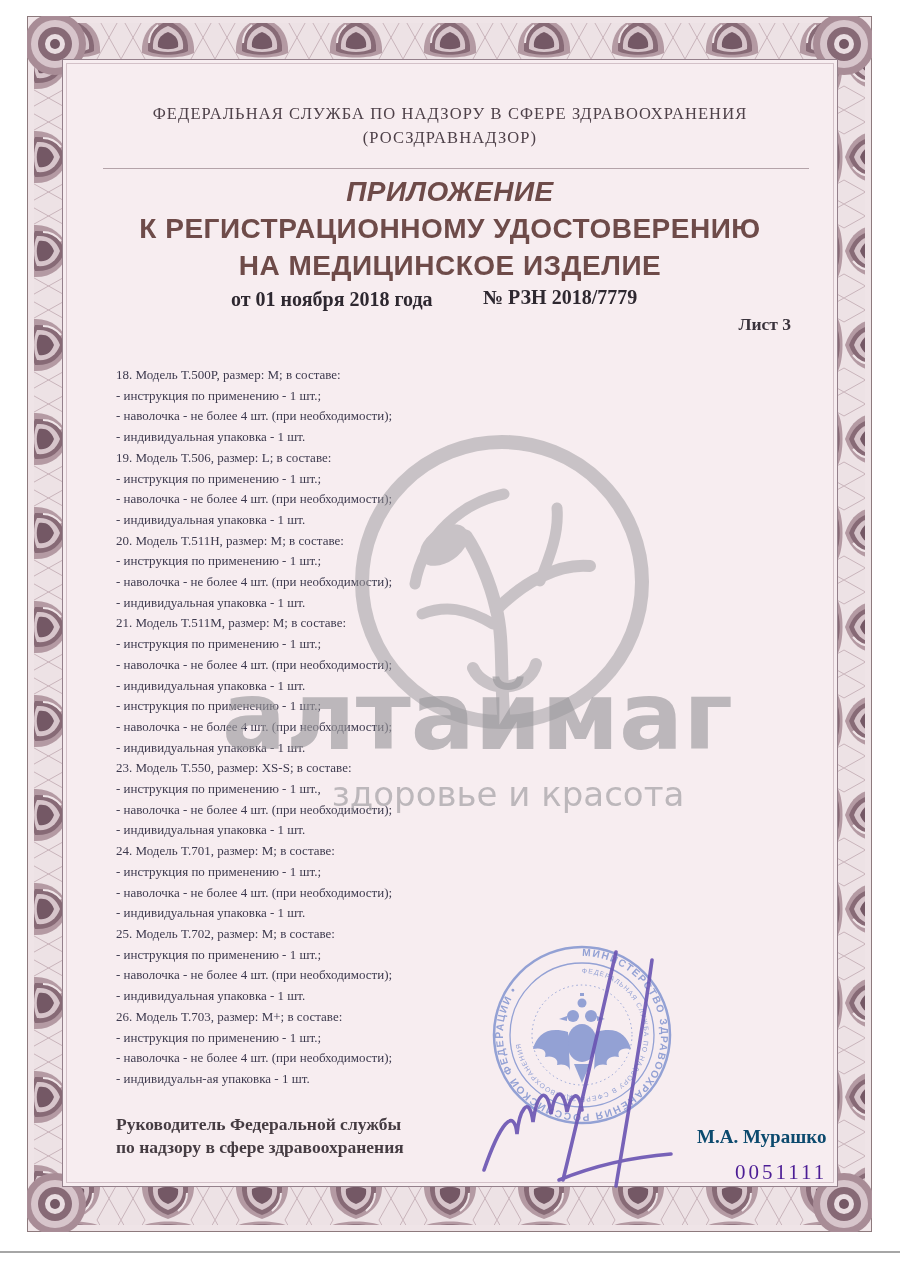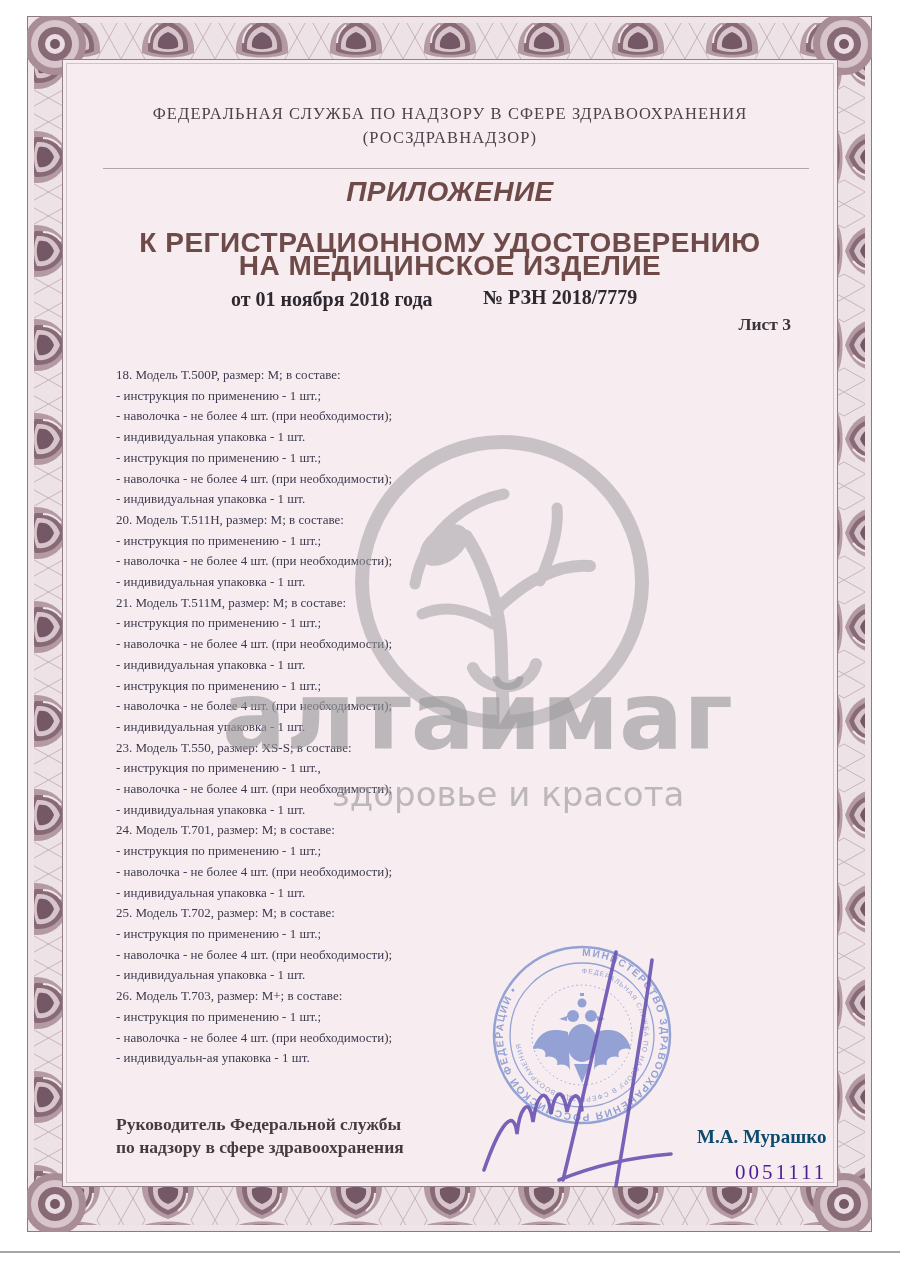--- a/index.html
+++ b/index.html
@@ -16,21 +16,21 @@
   }
   .content-inner-line{position:absolute;left:3px;top:3px;right:3px;bottom:3px;border:1px solid #d3c1c8;pointer-events:none;}
   .hdr{position:absolute;left:0;width:100%;text-align:center;color:#4e4149;
     font-size:16.5px;letter-spacing:1.1px;}
   .hdr1{top:44px;}
   .hdr2{top:68px;}
   .divider{position:absolute;top:108px;left:40px;right:28px;height:1px;background:#b4a3a9;}
   .title{position:absolute;left:0;width:100%;text-align:center;color:#6e4b49;
     font-family:"Liberation Sans", sans-serif;font-weight:bold;font-size:28px;letter-spacing:0.5px;}
   .title1{top:116px;font-style:italic;}
-  .title2{top:167px;}
+  .title2{top:153px;}
   .title3{top:190px;}
   .daterow{position:absolute;top:228px;left:0;width:100%;color:#2e2830;font-weight:bold;font-size:20px;}
   .date-text{position:absolute;left:168px;top:0;}
   .number-text{position:absolute;left:420px;top:-2px;}
   .sheet{position:absolute;top:254px;right:46px;color:#3a333c;font-weight:bold;font-size:17.5px;}
   .models{position:absolute;top:305px;left:53px;width:540px;color:#3d3a4e;
     font-size:13px;line-height:20.7px;}
   .footer-role{position:absolute;top:1053px;left:53px;color:#453c42;font-weight:bold;
     font-size:17.5px;line-height:23px;}
   .signer-name{position:absolute;top:1066px;left:634px;color:#0c4a6e;font-weight:bold;font-size:19px;}
@@ -113,20 +113,21 @@
     <div class="sheet">Лист 3</div>
 
     <div class="models" id="models">
         <div>
           <div>18. Модель T.500P, размер: М; в составе:</div>
           <div>- инструкция по применению - 1 шт.;</div>
           <div>- наволочка - не более 4 шт. (при необходимости);</div>
           <div>- индивидуальная упаковка - 1 шт.</div>
         </div>
         <div>
+          <div>19. Модель T.506, размер: L; в составе:</div>
           <div>- инструкция по применению - 1 шт.;</div>
           <div>- наволочка - не более 4 шт. (при необходимости);</div>
           <div>- индивидуальная упаковка - 1 шт.</div>
         </div>
         <div>
           <div>20. Модель T.511H, размер: М; в составе:</div>
           <div>- инструкция по применению - 1 шт.;</div>
           <div>- наволочка - не более 4 шт. (при необходимости);</div>
           <div>- индивидуальная упаковка - 1 шт.</div>
         </div>

